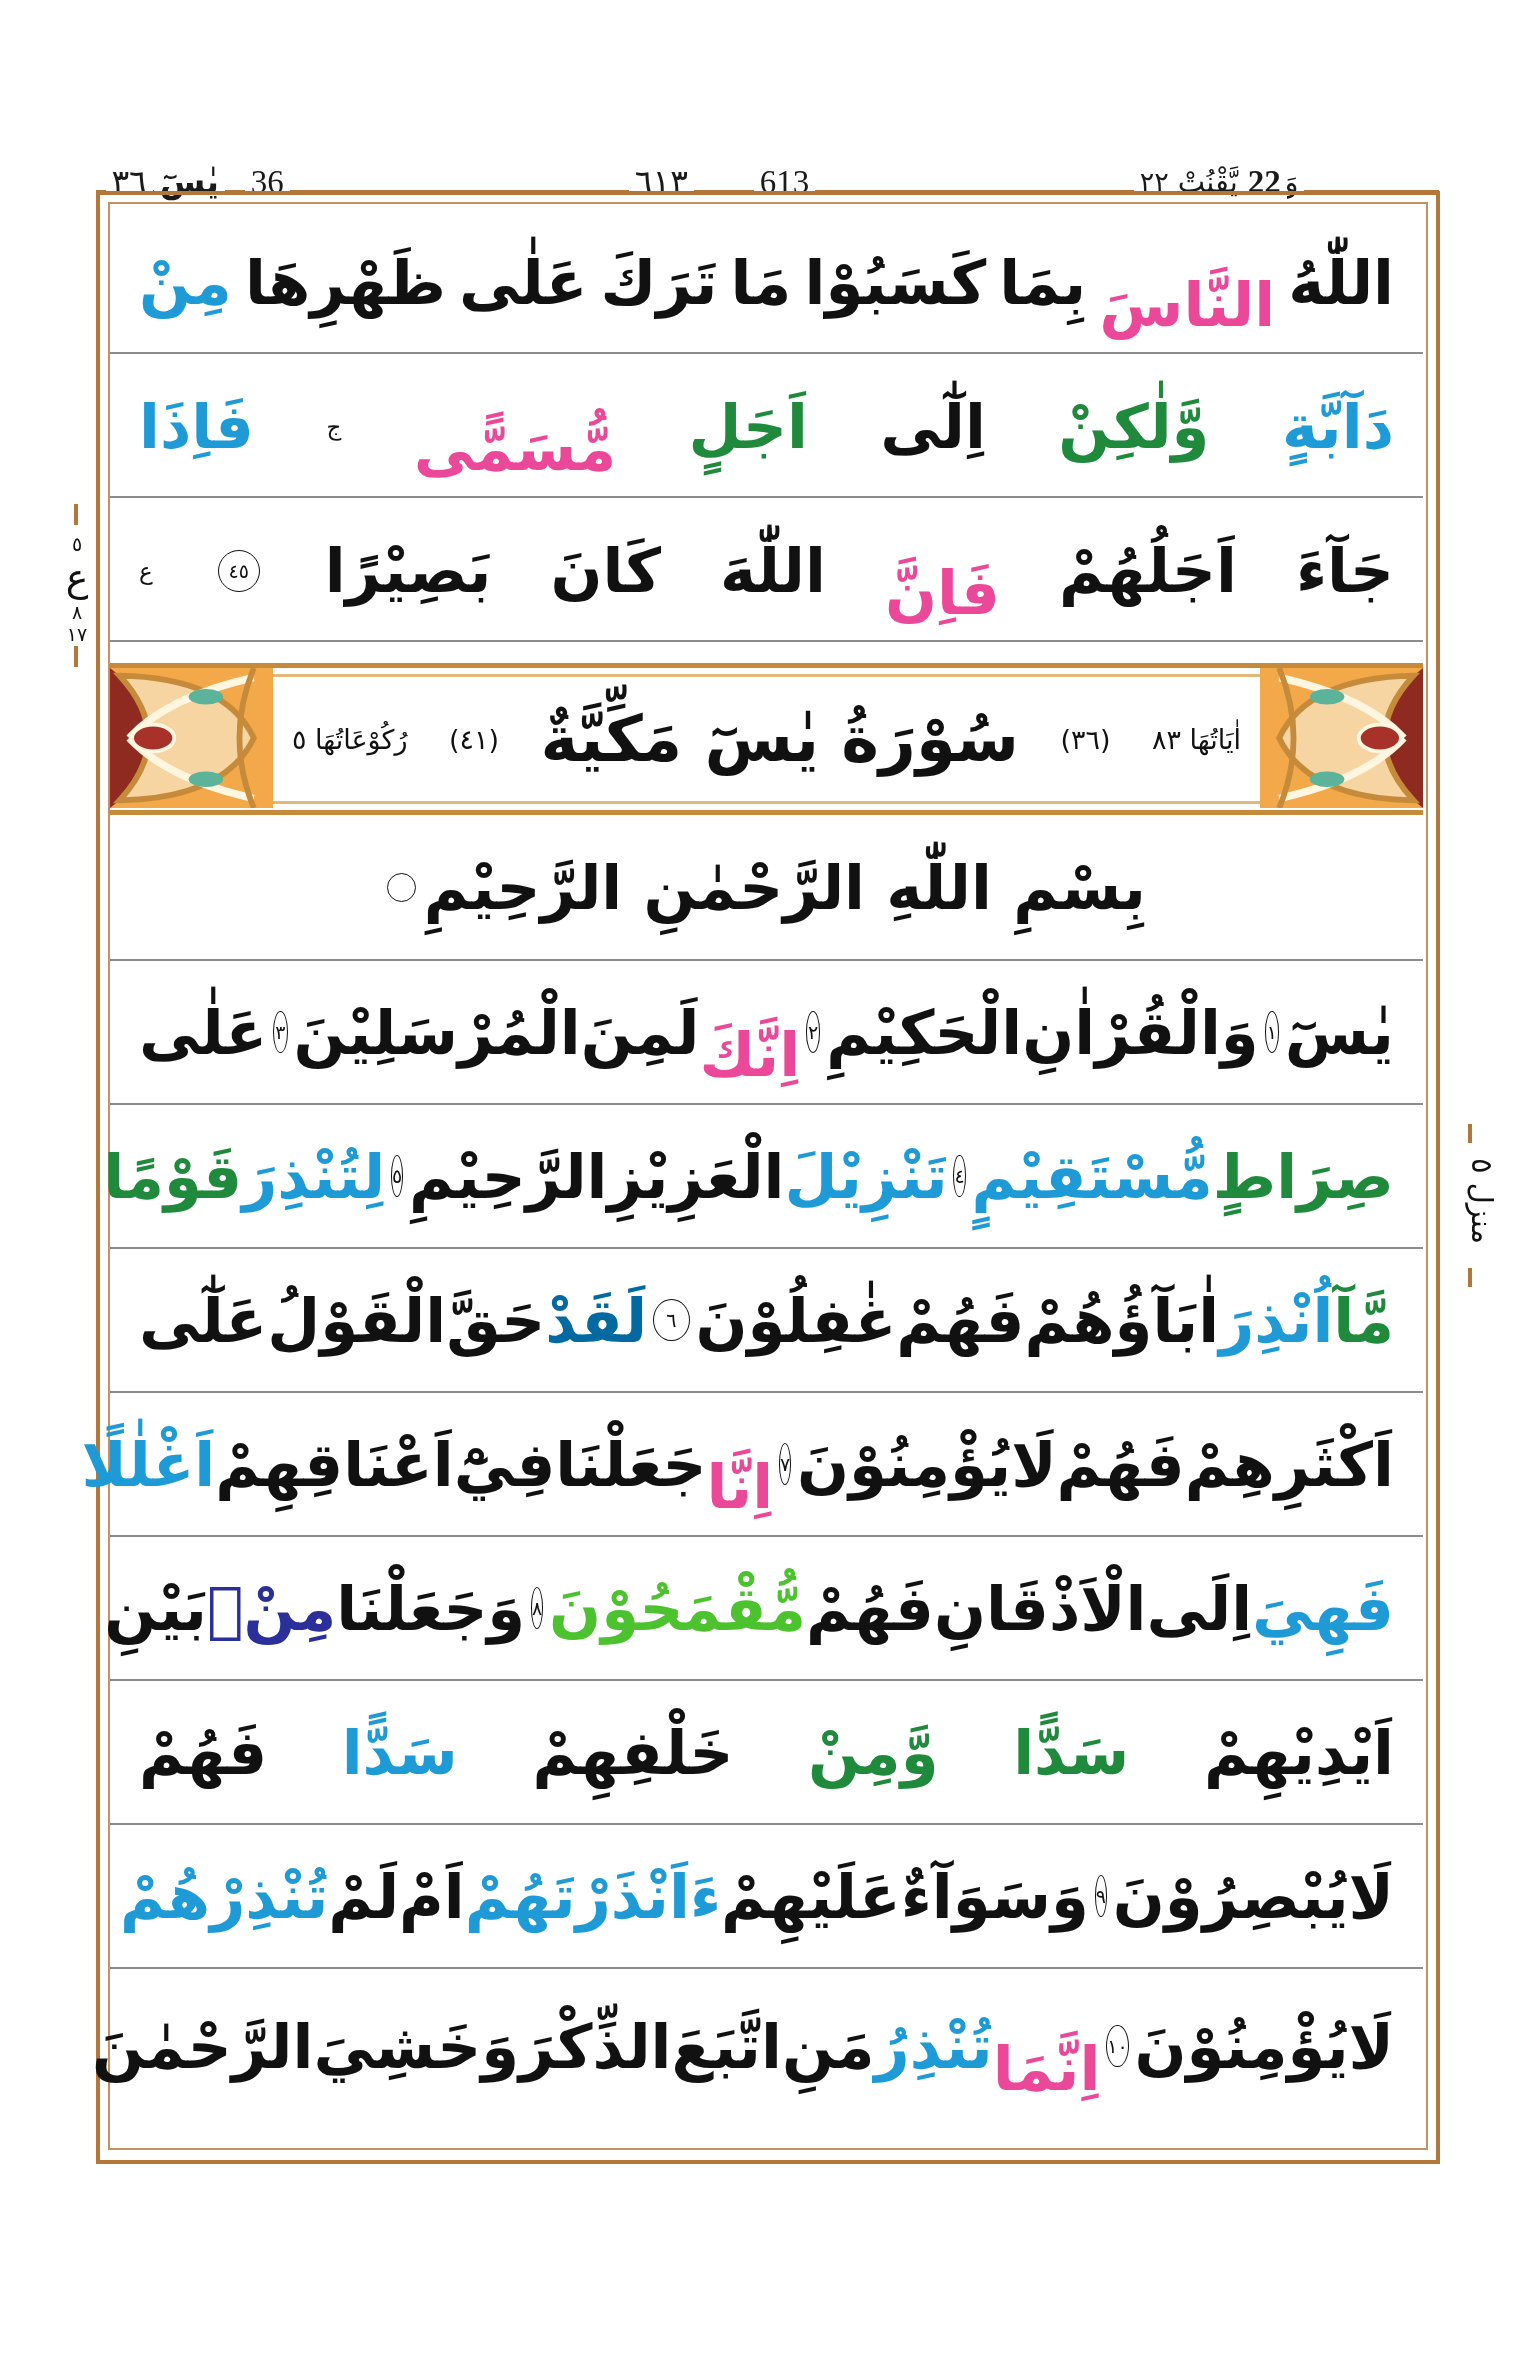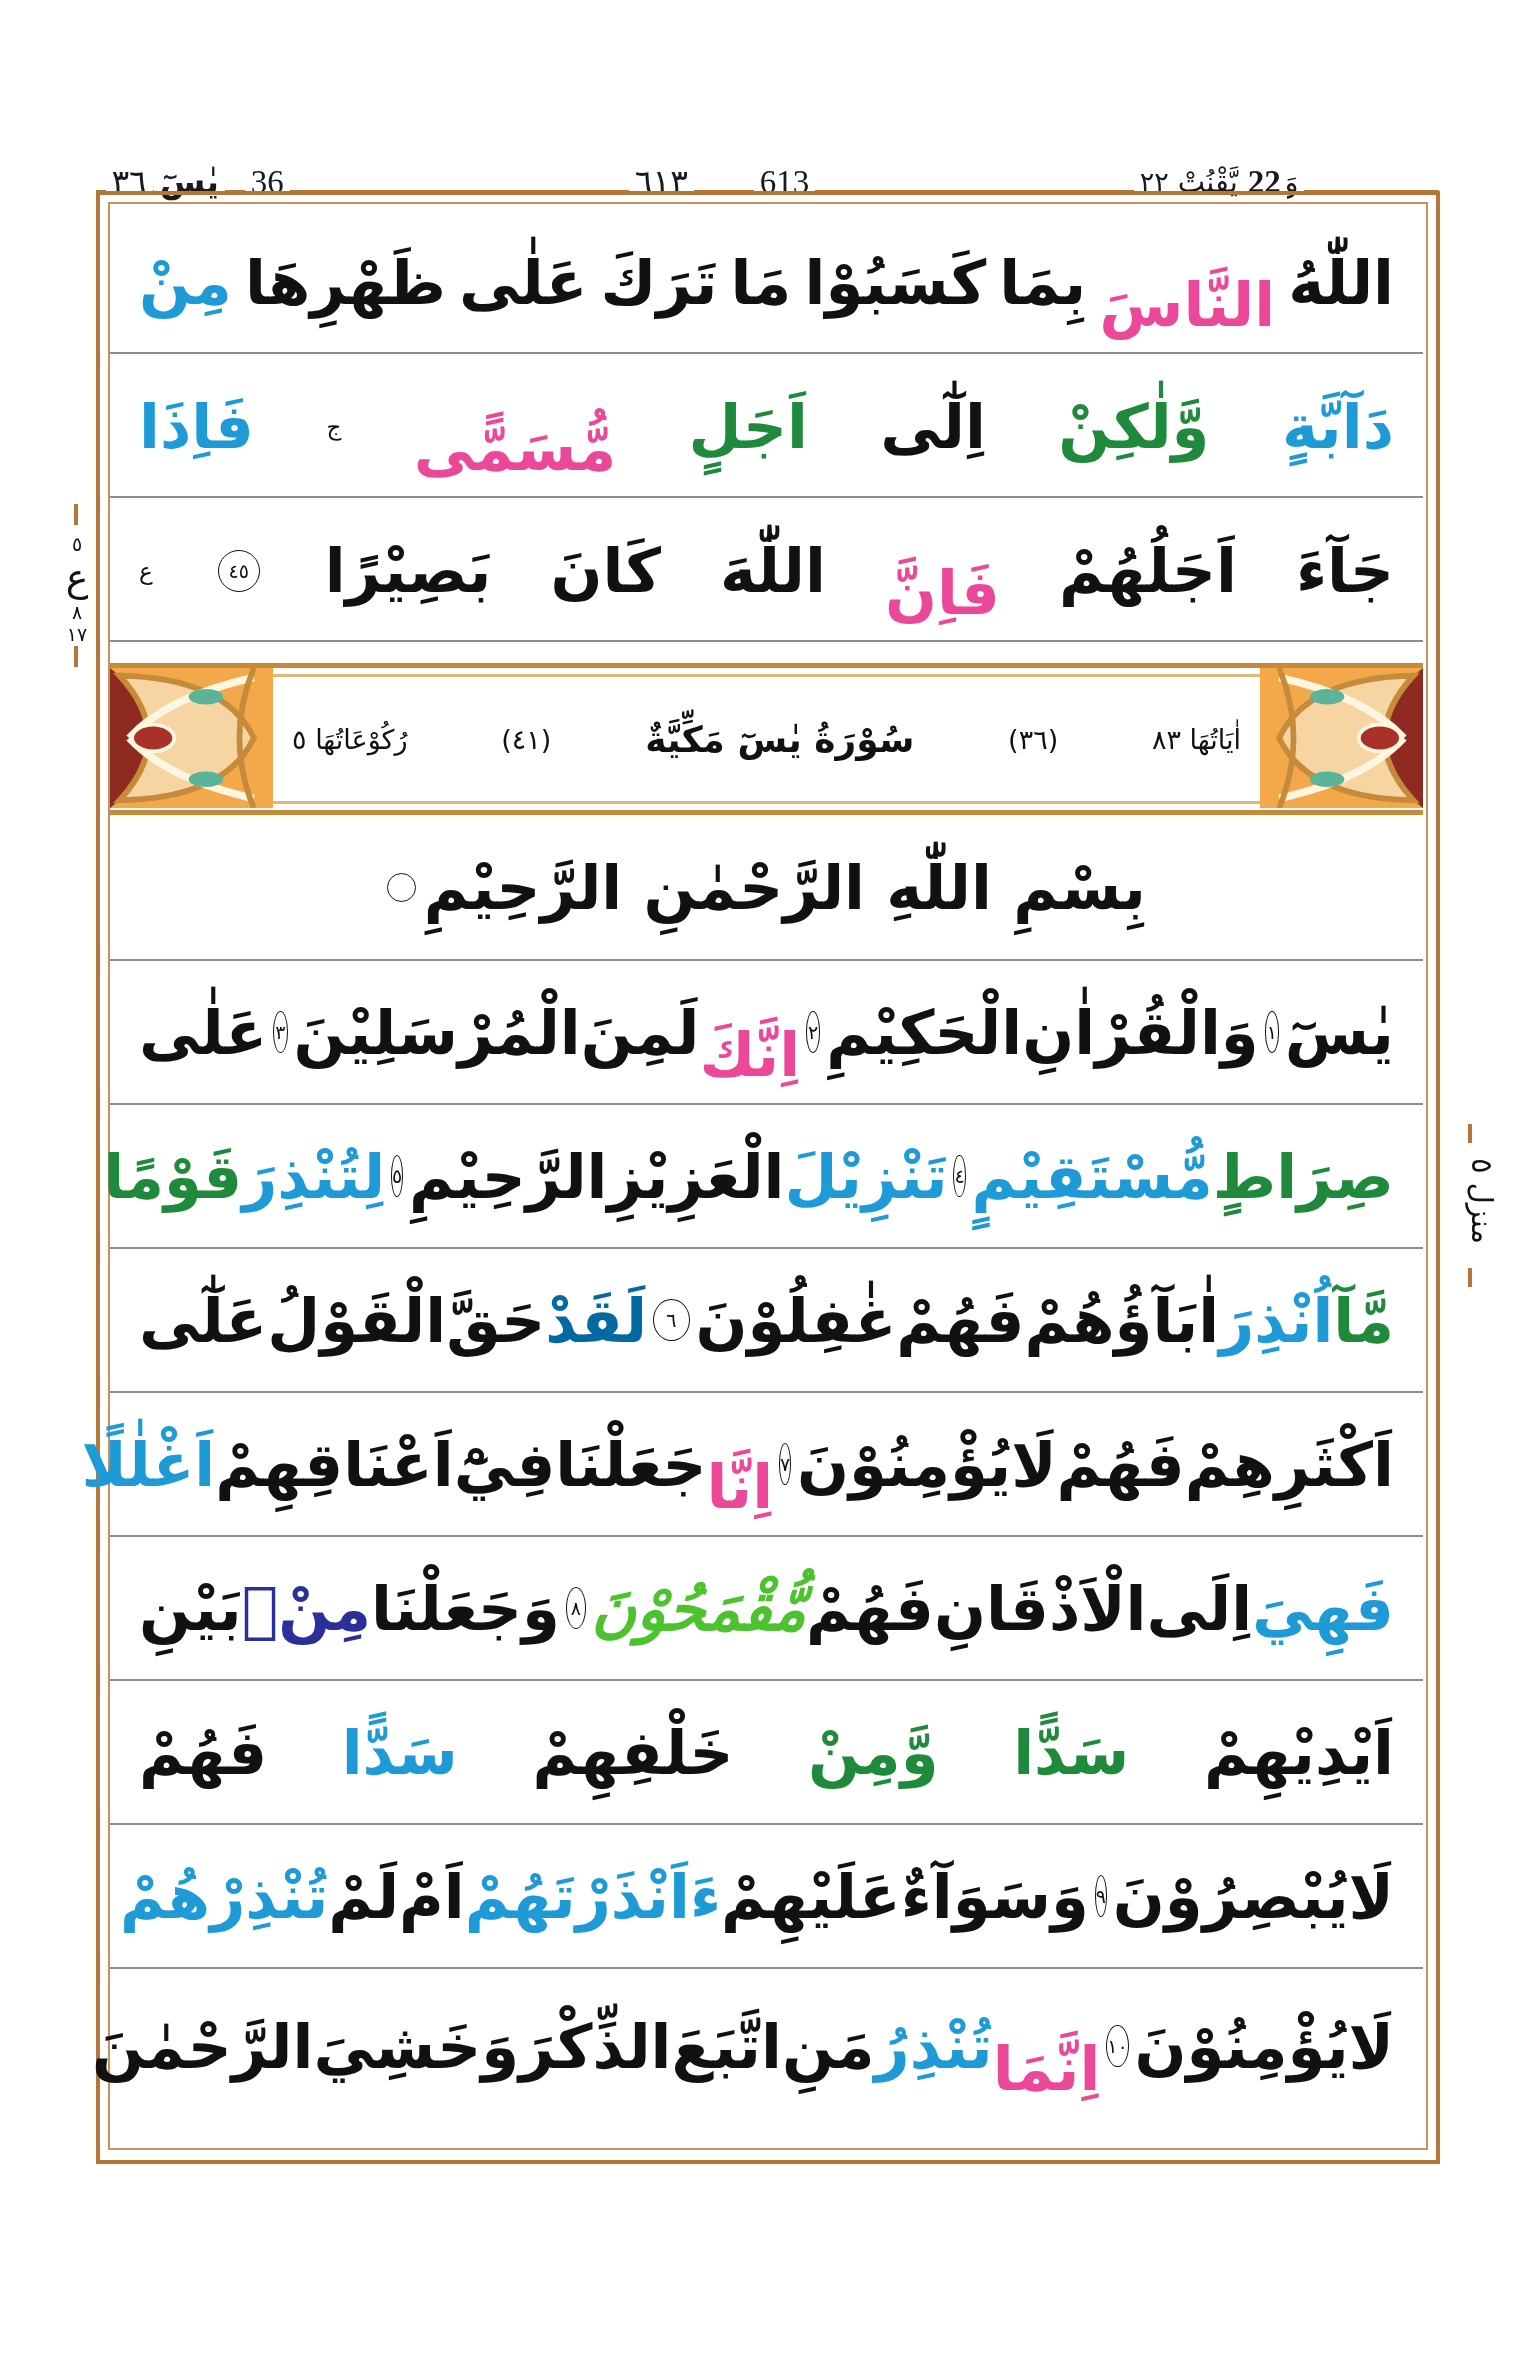--- a/index.html
+++ b/index.html
@@ -31,42 +31,42 @@
   
   .line { position:absolute; left:110px; width:1313px; display:flex; align-items:center;
           justify-content:space-between; direction:rtl; font-family:"DejaVu Sans", sans-serif;
           font-weight:bold; font-size:61px; color:#111; padding:0 29px; box-sizing:border-box;
           border-bottom:2.9px solid #8c8c8c; }
   .line .w { white-space:nowrap; }
   .line.last { border-bottom:none; }
   .c-black { color:#111111; }
   .c-blue { color:#1e9ad6; }
   .c-green { color:#1f8a3c; }
-  .c-lgreen { color:#4cc22e;font-style:italic; }
+  .c-lgreen { color:#4cc22e; }
   .c-orange { color:#ec4899;margin-top:44px; }
   .c-red { color:#0369a1; }
   .c-navy { color:#2b2f9a; }
 
   .ayah { display:inline-flex; align-items:center; justify-content:center; width:40px; height:40px;
           border:1.9px solid #111; border-radius:50%; font-size:19px; font-weight:normal; margin:0 5.8px; }
   .mark { font-size:23px; font-weight:normal; vertical-align:super; }
 
   
   .banner { position:absolute; left:110px; top:663px; width:1313px; height:152px;
             border-top:5.8px solid #c58a3a; border-bottom:5.8px solid #c58a3a; box-sizing:border-box;
             background:#fff; }
   .banner .inner-rule-top, .banner .inner-rule-bot { position:absolute; left:0; right:0; height:2.9px; background:#e1b87a; }
   .banner .inner-rule-top { top:5.8px; } .banner .inner-rule-bot { bottom:5.8px; }
   .orn { position:absolute; top:0; width:163px; height:140px; overflow:hidden; }
   .orn.left { left:0; } .orn.right { right:0; }
   .banner .content { position:absolute; left:163px; right:163px; top:0; bottom:0; display:flex;
                      align-items:center; justify-content:space-between; direction:rtl; padding:0 19px; }
   .banner .ayat { font-size:27px; }
   .banner .num { font-size:27px; }
-  .banner .title { font-size:36px; font-weight:bold; }
+  .banner .title { font-size:64px; font-weight:bold; }
 
   .bismillah { position:absolute; left:110px; top:815px; width:1313px; height:144px;
                display:flex; align-items:center; justify-content:center; direction:rtl;
                font-size:61px; font-weight:bold; border-bottom:2.9px solid #8c8c8c; }
   .endmark { display:inline-block; width:27px; height:27px; border:1.9px solid #111; border-radius:50%; margin-right:7.7px; vertical-align:middle; }
 </style>
 </head>
 <body>
 
 <div class="hdr">

